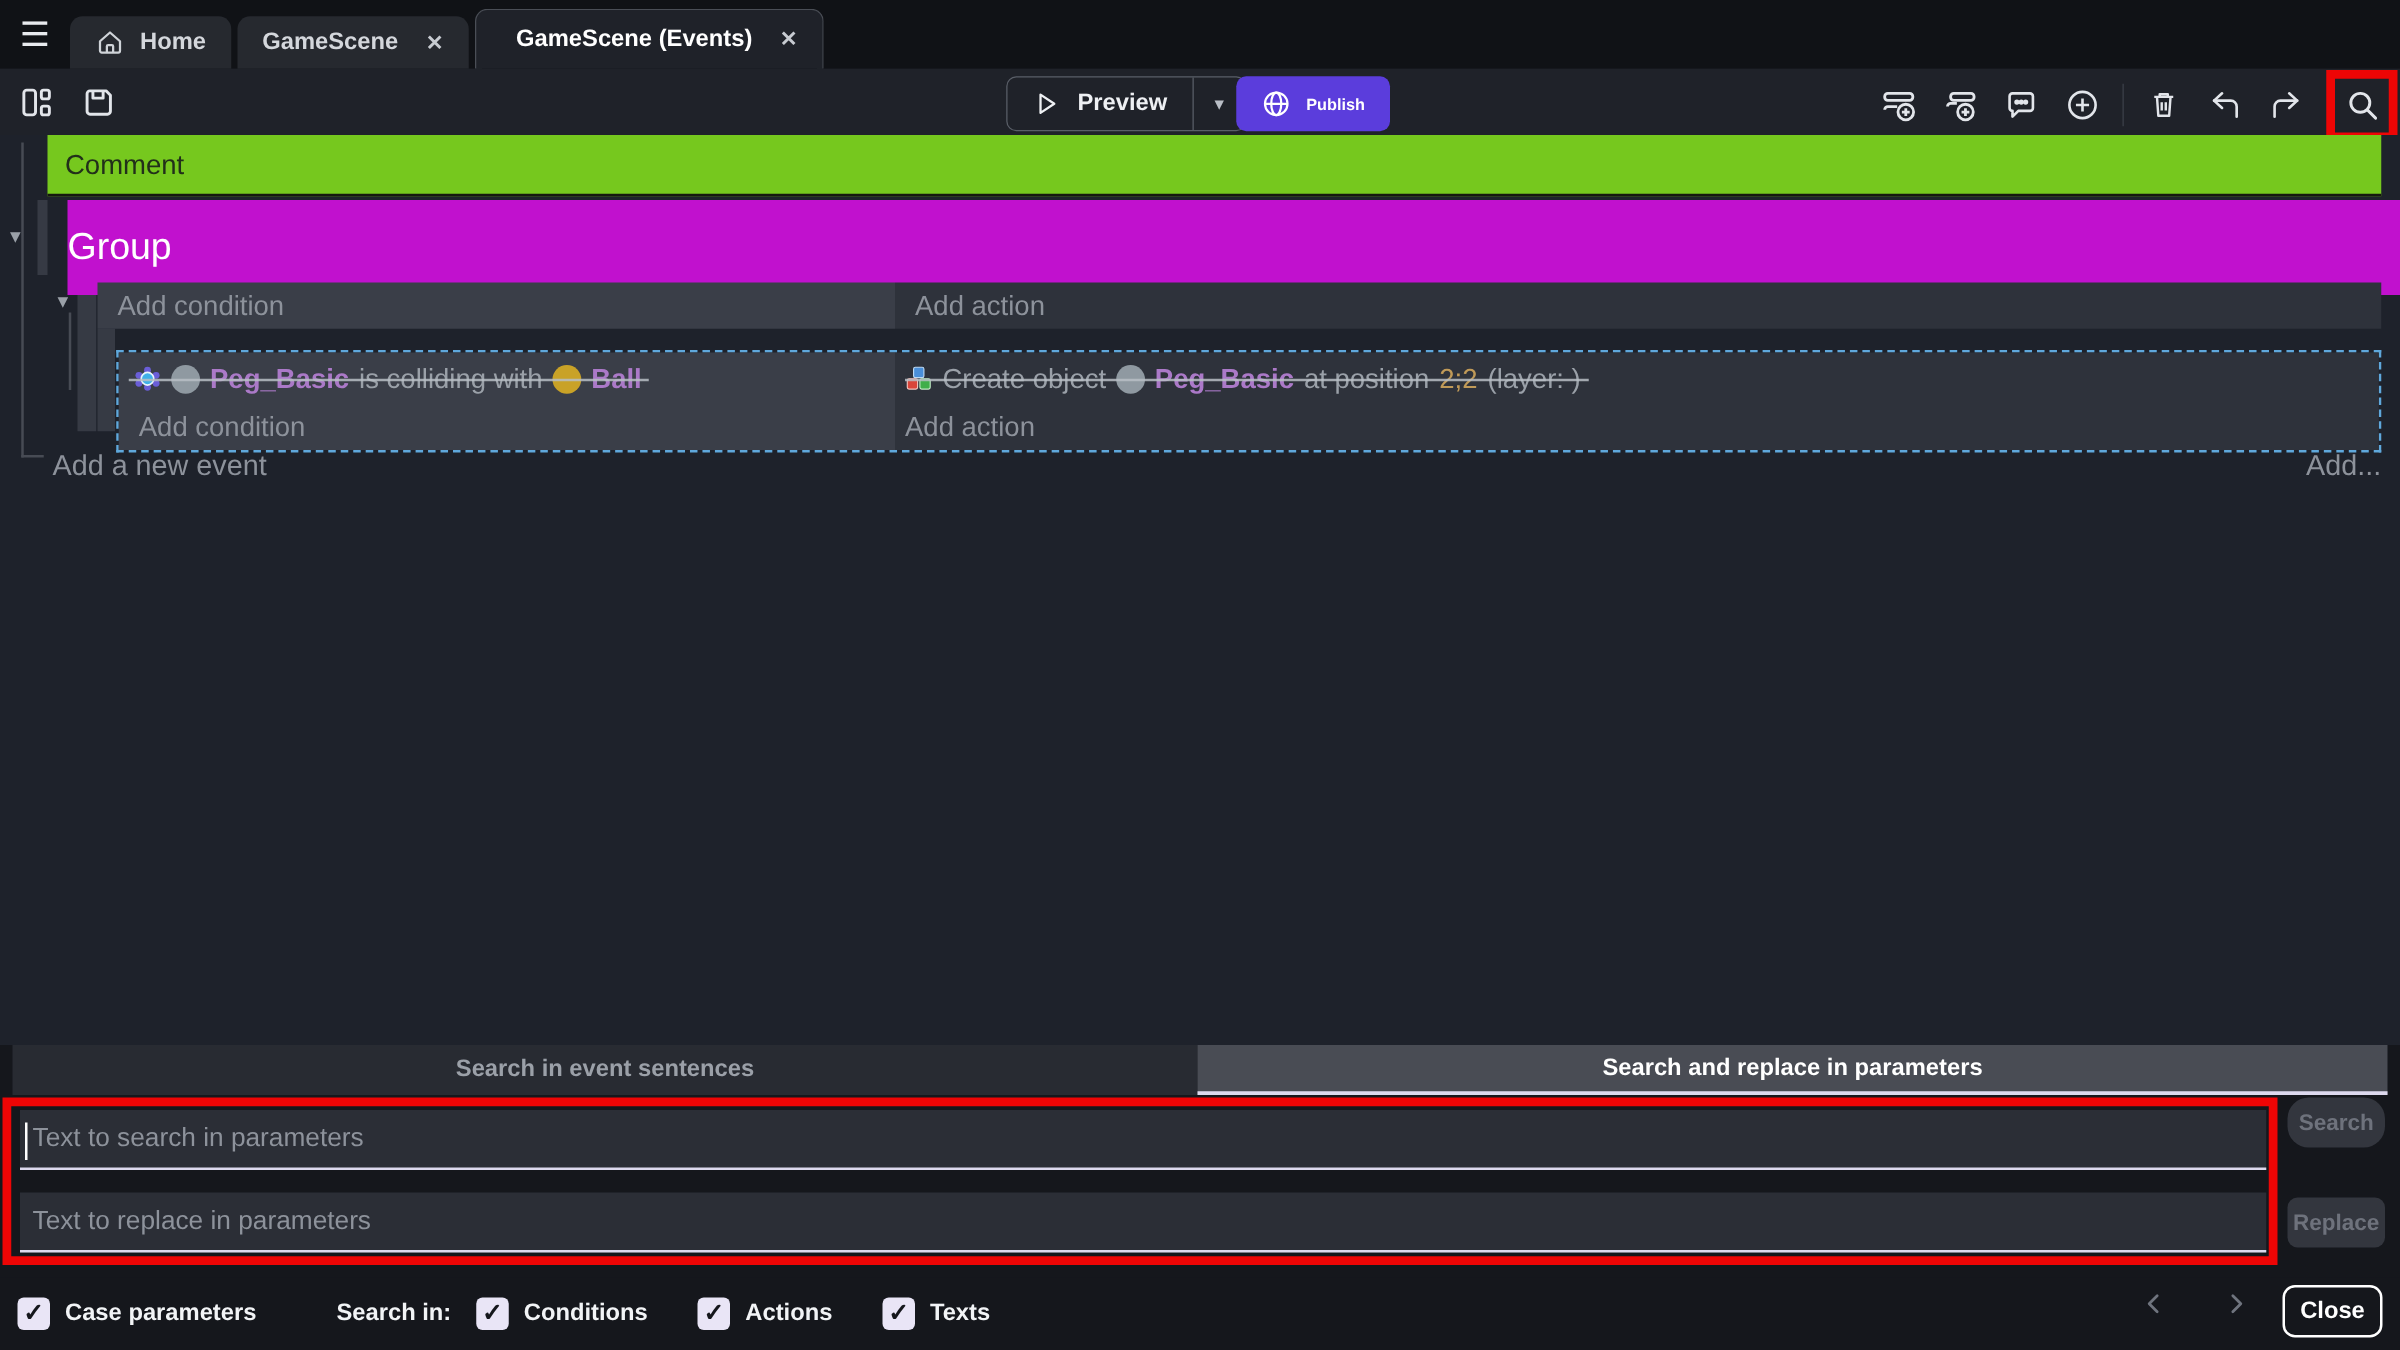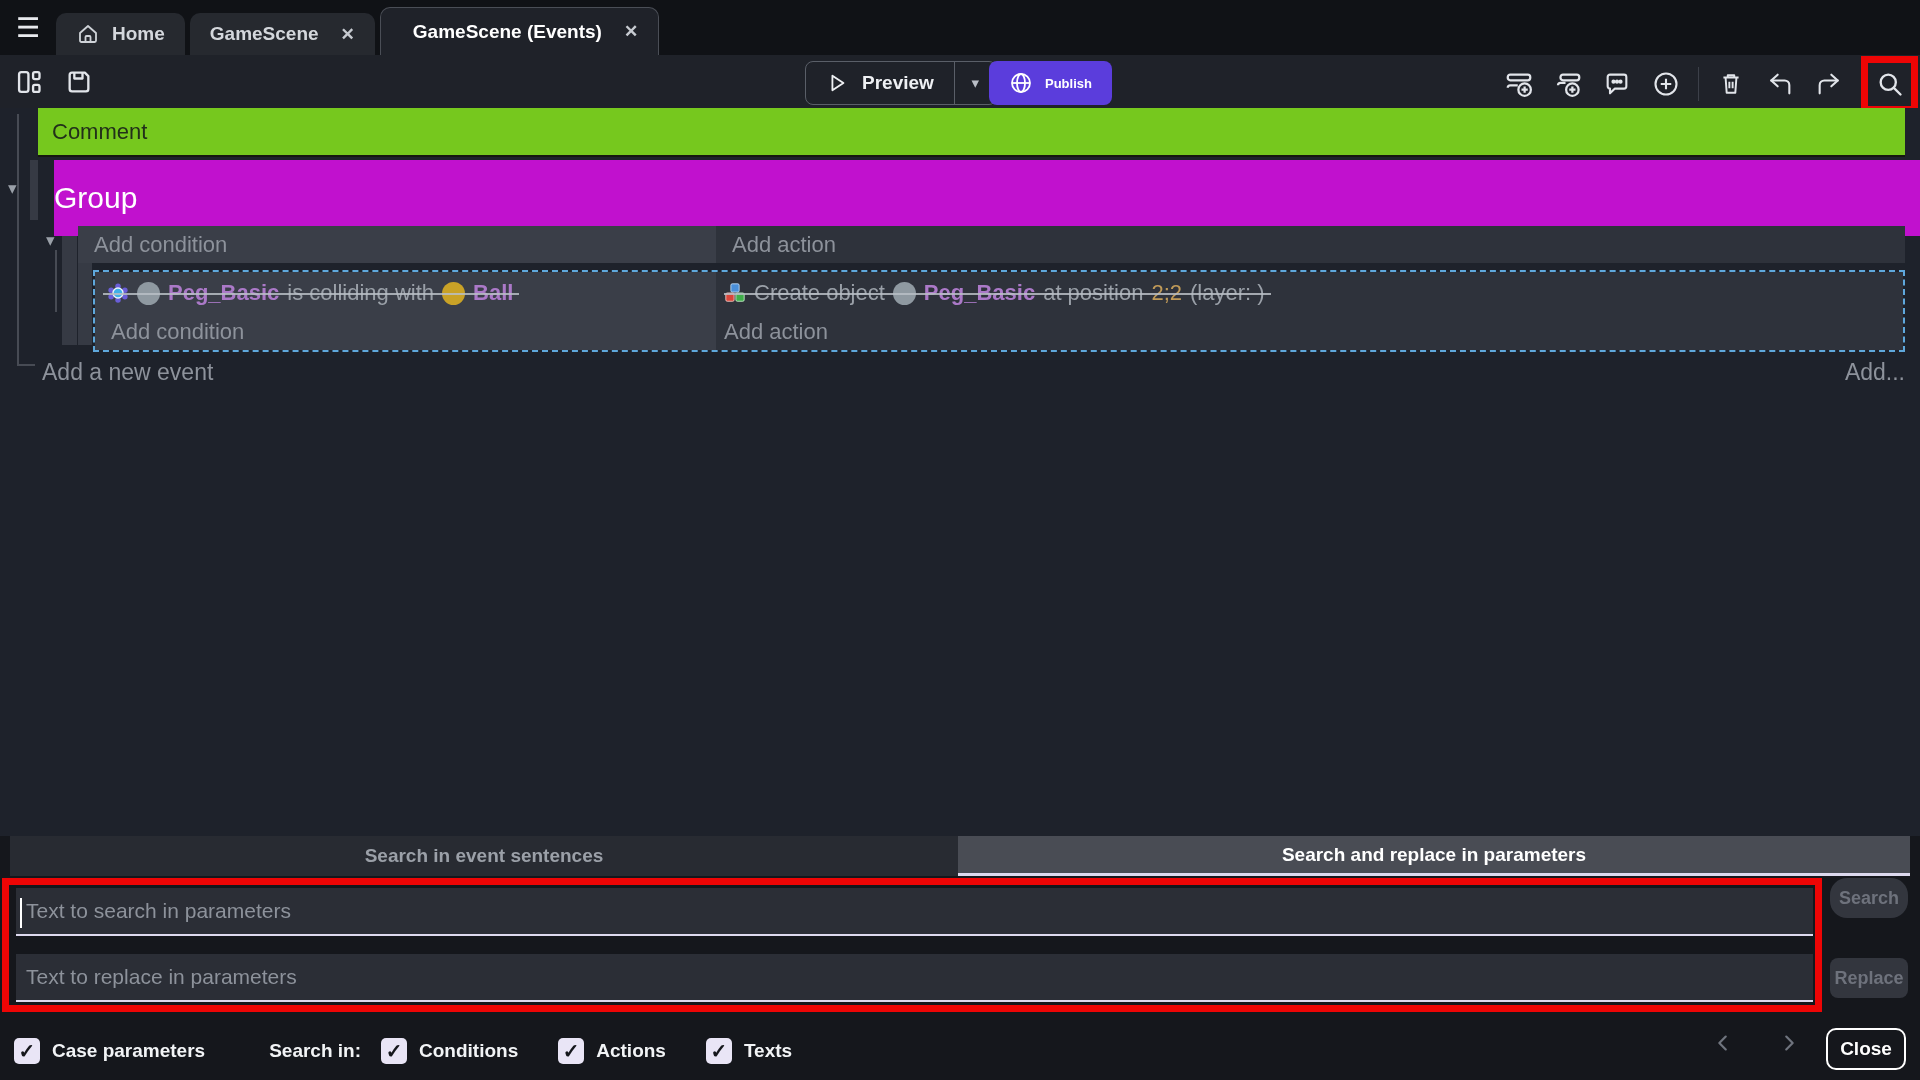--- a/index.html
+++ b/index.html
@@ -51,21 +51,21 @@
   .row-group { position:absolute; left:38px; top:52px; width:1867px; height:76px;
     background:var(--group-row-bg,#c111ce); display:flex; align-items:center; cursor:pointer;margin-left:16px; }
   .row-group span { color:#ffffff; font-size:30px; font-weight:500; }
 
   .evt-row { position:absolute; }
   .evt-cond { position:absolute; left:0; top:0; bottom:0; background:#3a3e48; }
   .evt-act  { position:absolute; top:0; bottom:0; right:0; background:#2e323b; }
   .add-link { color:#8d929b; font-size:22px; display:flex; align-items:center; height:100%;
     padding-left:16px; cursor:pointer; white-space:nowrap; }
 
-  .sel-event { position:absolute; left:93px; top:162px; width:1812px; height:82px;
+  .sel-event { position:absolute; left:93px; top:172px; width:1812px; height:82px;
     border:2px dashed var(--selection-dashed,#5fa8dc); cursor:pointer; }
   .sentence { position:relative; display:flex; align-items:center; gap:8px; height:42px;
     padding-left:12px; white-space:nowrap; font-size:22px; color:#9aa0a8; width:max-content; }
   .sentence::after { content:""; position:absolute; left:8px; right:-6px; top:21px; height:2px;
     background:#b9bec6; opacity:.85; }
   .obj-name { color:var(--object-name-text,#ab79c8); font-weight:bold; }
   .num { color:var(--number-text,#c09a58); }
   .thumb { width:23px; height:23px; border-radius:50%; flex:0 0 auto; }
   .thumb.gray { background:#8f99a1; }
   .thumb.yellow { background:#c9a227; }

